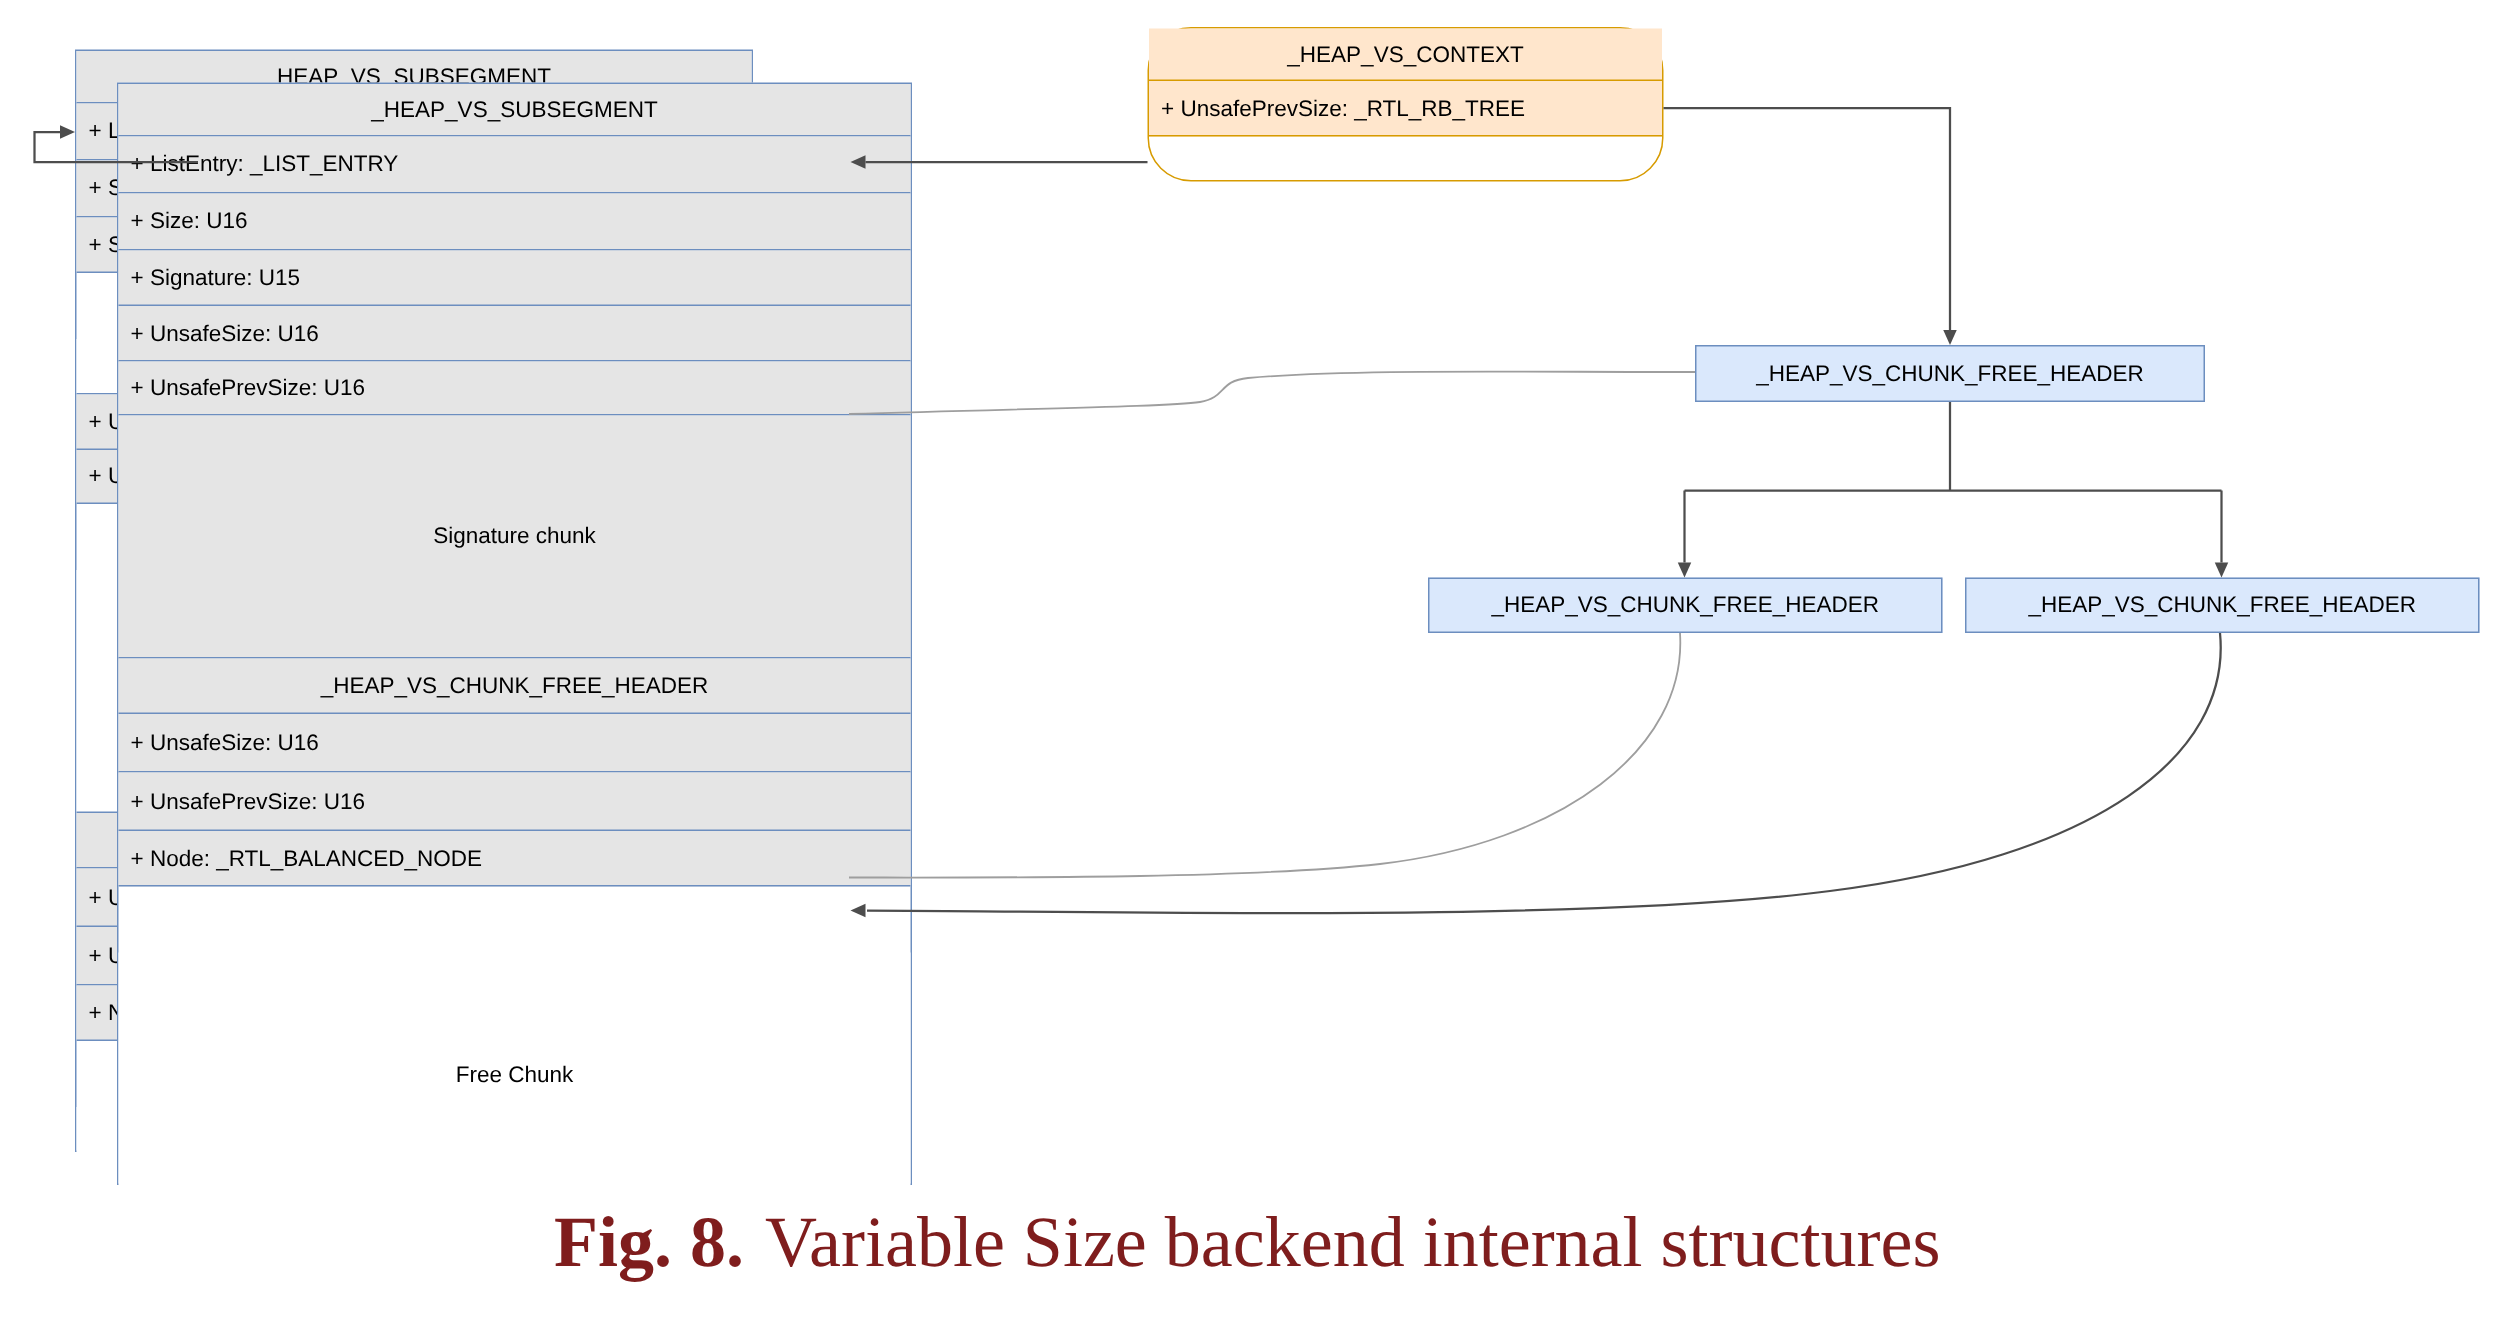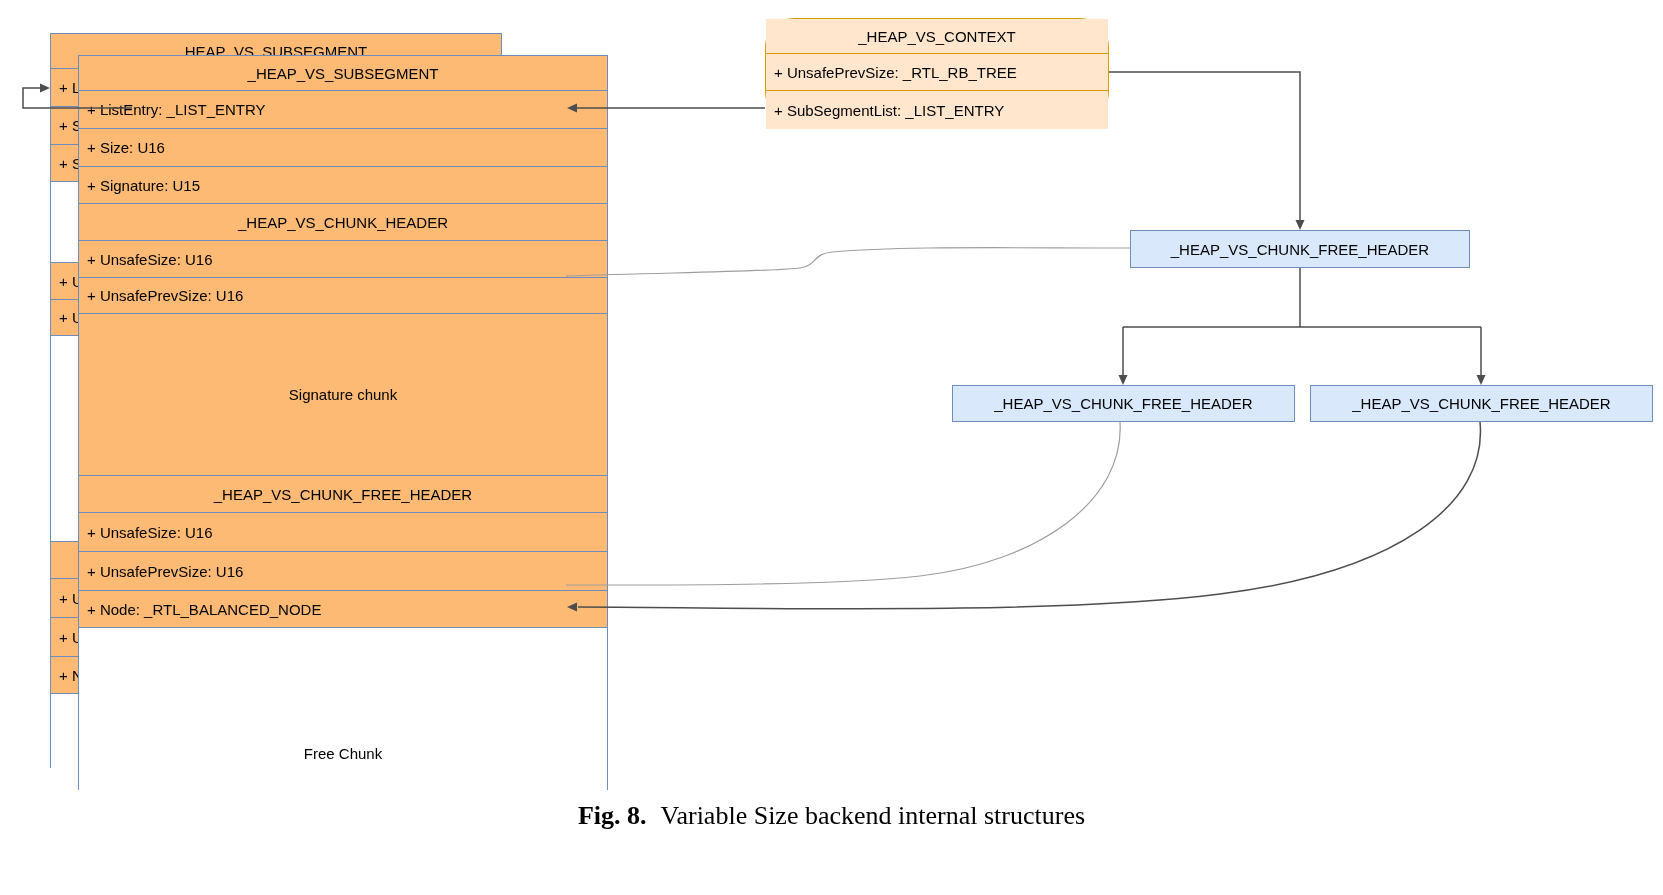--- a/index.html
+++ b/index.html
@@ -8,37 +8,37 @@
     font-family:"Liberation Sans", sans-serif; color:#000; overflow:hidden;
   }
   .struct {
     position:absolute; box-sizing:border-box;
     border:1px solid #6c8ebf; background:#ffffff;
   }
   .struct.orange { border-color:#d79b00; }
   .row {
     box-sizing:border-box; border-bottom:1px solid #6c8ebf;
     display:flex; align-items:center; font-size:15px; line-height:1;
-    padding-left:8px; background:#fdba74; white-space:nowrap; overflow:hidden;
+    padding-left:8px; background:#e5e5e5; white-space:nowrap; overflow:hidden;
   }
   .row.center { justify-content:center; padding-left:0; }
   .row.white { background:#ffffff;margin-top:44px; }
   .row.last { border-bottom:none; }
   .orange .row { background:#ffe6cc; border-bottom-color:#d79b00; }
   .singlebox {
     position:absolute; box-sizing:border-box;
     border:1px solid #6c8ebf; background:#dae8fc;
     display:flex; align-items:center; justify-content:center;
     font-size:15px; white-space:nowrap;
   }
   .connectors { position:absolute; left:0; top:0; pointer-events:none; }
   .caption {
     position:absolute; left:0; top:801px; width:100%;
     text-align:center; font-family:"Liberation Serif", serif;
-    font-size:26px; color:#000000;
+    font-size:48px; color:#7f1d1d;
   }
   .caption .cap-label { font-weight:bold; margin-right:14px; }
 </style>
 </head>
 <body>
 
 <div class="canvas">
 
   <div class="struct" style="left:50px; top:33px; width:452px; height:735px;">
     <div class="row center" style="height:35px;">HEAP_VS_SUBSEGMENT</div>
@@ -54,35 +54,33 @@
     <div class="row" style="height:39px;">+ UnsafePrevSize: U16</div>
     <div class="row" style="height:37px;">+ Node: _RTL_BALANCED_NODE</div>
     <div class="row center white last" style="height:162px;"></div>
   </div>
 
   <div class="struct" style="left:78px; top:55px; width:530px; height:735px;">
     <div class="row center" style="height:35px;">_HEAP_VS_SUBSEGMENT</div>
     <div class="row" style="height:38px;">+ ListEntry: _LIST_ENTRY</div>
     <div class="row" style="height:38px;">+ Size: U16</div>
     <div class="row" style="height:37px;">+ Signature: U15</div>
-    <div class="row center" style="height:37px;">_HEAP_VS_CHUNK_HEADER</div>
     <div class="row" style="height:37px;">+ UnsafeSize: U16</div>
     <div class="row" style="height:36px;">+ UnsafePrevSize: U16</div>
     <div class="row center" style="height:162px;">Signature chunk</div>
     <div class="row center" style="height:37px;">_HEAP_VS_CHUNK_FREE_HEADER</div>
     <div class="row" style="height:39px;">+ UnsafeSize: U16</div>
     <div class="row" style="height:39px;">+ UnsafePrevSize: U16</div>
     <div class="row" style="height:37px;">+ Node: _RTL_BALANCED_NODE</div>
     <div class="row center white last" style="height:163px;">Free Chunk</div>
   </div>
 
   <div class="struct orange" style="left:765px; top:18px; width:344px; height:103px;border-radius:29px;">
     <div class="row center" style="height:35px;">_HEAP_VS_CONTEXT</div>
     <div class="row" style="height:37px;">+ UnsafePrevSize: _RTL_RB_TREE</div>
-    <div class="row last" style="height:38px;">+ SubSegmentList: _LIST_ENTRY</div>
   </div>
 
   <div class="singlebox" style="left:1130px; top:230px; width:340px; height:38px;">_HEAP_VS_CHUNK_FREE_HEADER</div>
   <div class="singlebox" style="left:952px; top:385px; width:343px; height:37px;">_HEAP_VS_CHUNK_FREE_HEADER</div>
   <div class="singlebox" style="left:1310px; top:385px; width:343px; height:37px;">_HEAP_VS_CHUNK_FREE_HEADER</div>
 
   <svg class="connectors" width="1663" height="895" viewBox="0 0 1663 895">
 
     <g>
       <path d="M132,108 L23,108 L23,88 L41,88" fill="none" stroke="#4d4d4d" stroke-width="1.5"></path>

